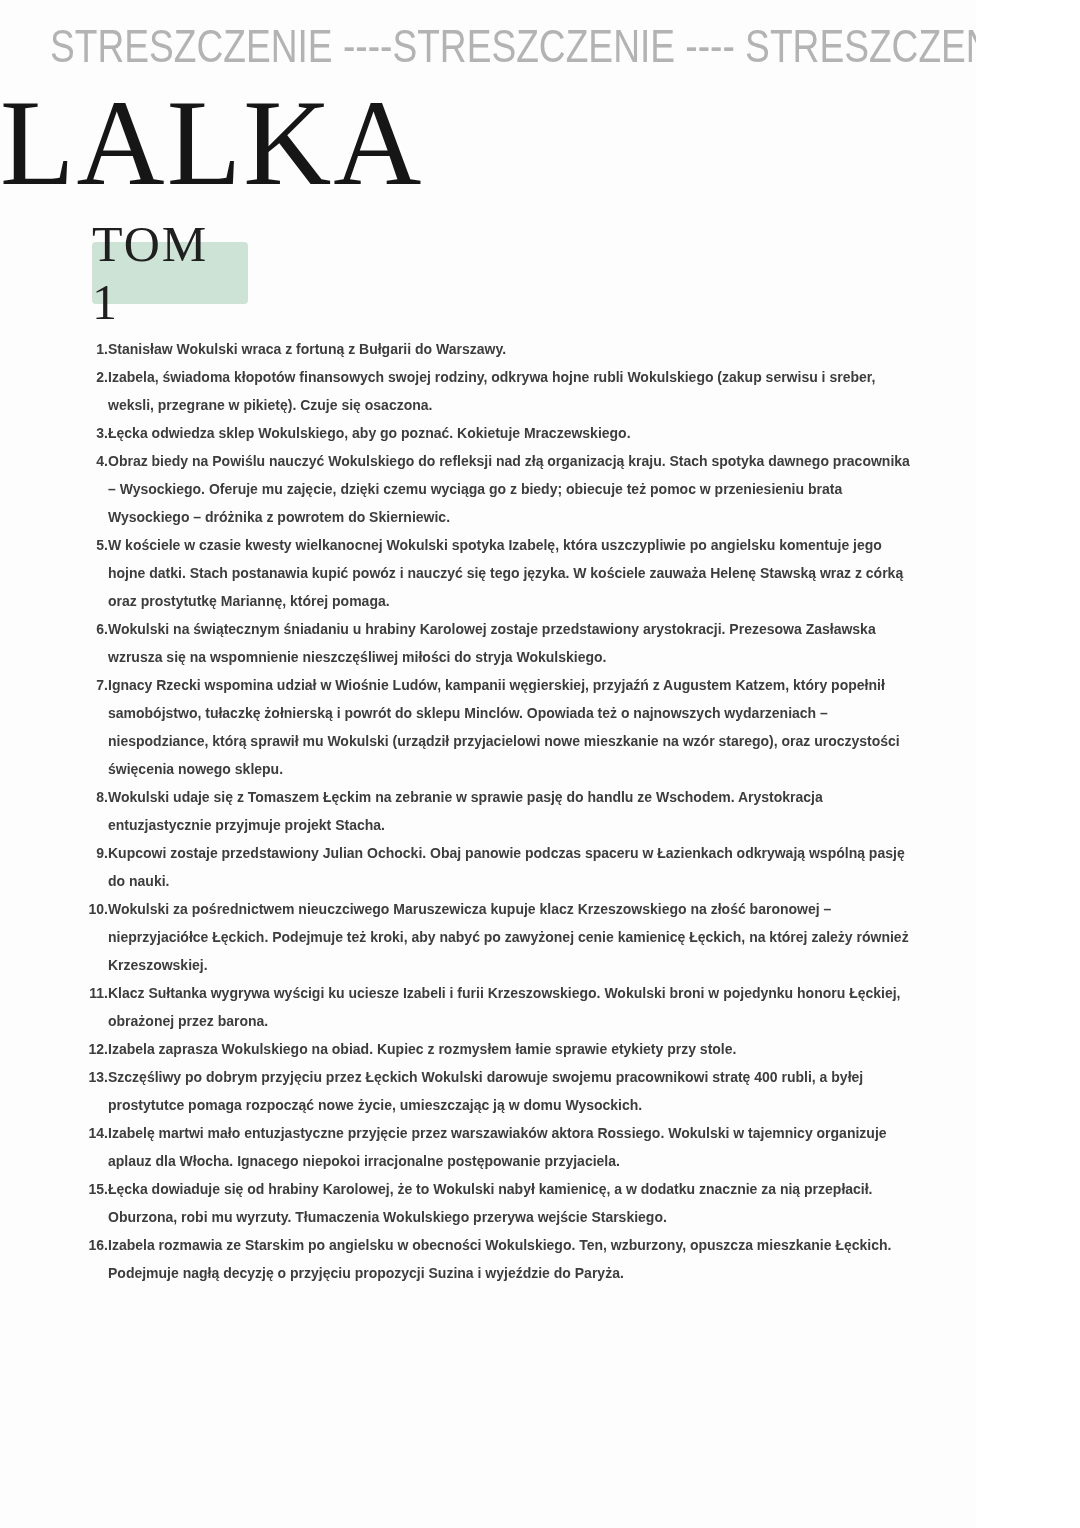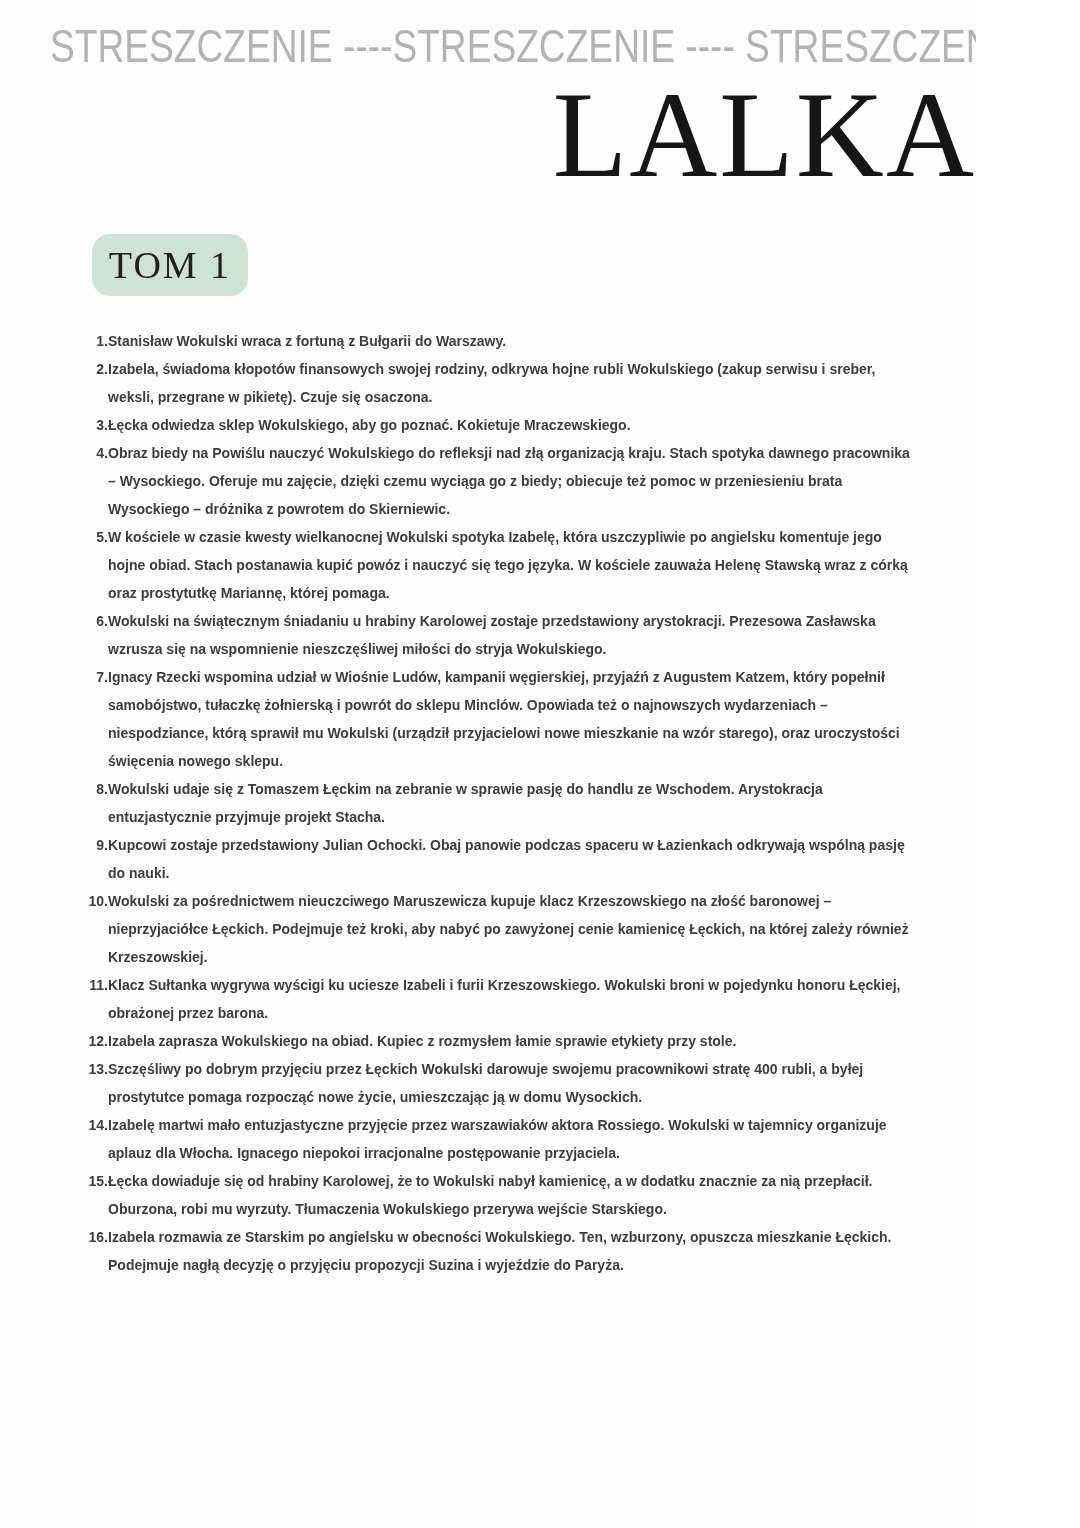--- a/index.html
+++ b/index.html
@@ -31,22 +31,22 @@
     white-space: nowrap;
     font-size: 47px;
     line-height: 56px;
     font-weight: 400;
     color: var(--watermark);
     transform: scaleX(0.79);
     transform-origin: left center;
   }
 
   .book-title {
-    margin-top: 0;
-    text-align: right;
+    margin-top: 8px;
+    text-align: left;
     font-family: "Liberation Serif", "DejaVu Serif", serif;
     font-size: 122px;
     line-height: 1.0;
     font-weight: 500;
     letter-spacing: 2px;
     color: var(--title);
   }
 
   .book-author {
     margin-top: 24px;
@@ -58,24 +58,24 @@
     color: var(--author);
   }
 
   .volume-badge {
     display: inline-flex;
     align-items: center;
     justify-content: center;
     margin: 38px 0 0 92px;
     width: 156px;
     height: 62px;
-    border-radius: 18px;
+    border-radius: 4px;
     background: var(--badge_bg);
     font-family: "Liberation Serif", "DejaVu Serif", serif;
-    font-size: 38px;
+    font-size: 50px;
     letter-spacing: 2px;
     color: var(--badge_text);
   }
 
   ol.summary-list {
     list-style: none;
     counter-reset: n;
     margin: 31px 0 0 0;
     padding: 0 66px 0 108px;
     font-size: 14px;
@@ -107,21 +107,21 @@
 
   <div class="volume-badge">
     <span>TOM 1</span>
   </div>
 
   <ol class="summary-list">
       <li>Stanisław Wokulski wraca z fortuną z Bułgarii do Warszawy.</li>
       <li>Izabela, świadoma kłopotów finansowych swojej rodziny, odkrywa hojne rubli Wokulskiego (zakup serwisu i sreber, weksli, przegrane w pikietę). Czuje się osaczona.</li>
       <li>Łęcka odwiedza sklep Wokulskiego, aby go poznać. Kokietuje Mraczewskiego.</li>
       <li>Obraz biedy na Powiślu nauczyć Wokulskiego do refleksji nad złą organizacją kraju. Stach spotyka dawnego pracownika – Wysockiego. Oferuje mu zajęcie, dzięki czemu wyciąga go z biedy; obiecuje też pomoc w przeniesieniu brata Wysockiego – dróżnika z powrotem do Skierniewic.</li>
-      <li>W kościele w czasie kwesty wielkanocnej Wokulski spotyka Izabelę, która uszczypliwie po angielsku komentuje jego hojne obiad. Stach postanawia kupić powóz i nauczyć się tego języka. W kościele zauważa Helenę Stawską wraz z córką oraz prostytutkę Mariannę, której pomaga.</li>
+      <li>W kościele w czasie kwesty wielkanocnej Wokulski spotyka Izabelę, która uszczypliwie po angielsku komentuje jego hojne datki. Stach postanawia kupić powóz i nauczyć się tego języka. W kościele zauważa Helenę Stawską wraz z córką oraz prostytutkę Mariannę, której pomaga.</li>
       <li>Wokulski na świątecznym śniadaniu u hrabiny Karolowej zostaje przedstawiony arystokracji. Prezesowa Zasławska wzrusza się na wspomnienie nieszczęśliwej miłości do stryja Wokulskiego.</li>
       <li>Ignacy Rzecki wspomina udział w Wiośnie Ludów, kampanii węgierskiej, przyjaźń z Augustem Katzem, który popełnił samobójstwo, tułaczkę żołnierską i powrót do sklepu Minclów. Opowiada też o najnowszych wydarzeniach – niespodziance, którą sprawił mu Wokulski (urządził przyjacielowi nowe mieszkanie na wzór starego), oraz uroczystości święcenia nowego sklepu.</li>
       <li>Wokulski udaje się z Tomaszem Łęckim na zebranie w sprawie pasję do handlu ze Wschodem. Arystokracja entuzjastycznie przyjmuje projekt Stacha.</li>
       <li>Kupcowi zostaje przedstawiony Julian Ochocki. Obaj panowie podczas spaceru w Łazienkach odkrywają wspólną pasję do nauki.</li>
       <li>Wokulski za pośrednictwem nieuczciwego Maruszewicza kupuje klacz Krzeszowskiego na złość baronowej – nieprzyjaciółce Łęckich. Podejmuje też kroki, aby nabyć po zawyżonej cenie kamienicę Łęckich, na której zależy również Krzeszowskiej.</li>
       <li>Klacz Sułtanka wygrywa wyścigi ku uciesze Izabeli i furii Krzeszowskiego. Wokulski broni w pojedynku honoru Łęckiej, obrażonej przez barona.</li>
       <li>Izabela zaprasza Wokulskiego na obiad. Kupiec z rozmysłem łamie sprawie etykiety przy stole.</li>
       <li>Szczęśliwy po dobrym przyjęciu przez Łęckich Wokulski darowuje swojemu pracownikowi stratę 400 rubli, a byłej prostytutce pomaga rozpocząć nowe życie, umieszczając ją w domu Wysockich.</li>
       <li>Izabelę martwi mało entuzjastyczne przyjęcie przez warszawiaków aktora Rossiego. Wokulski w tajemnicy organizuje aplauz dla Włocha. Ignacego niepokoi irracjonalne postępowanie przyjaciela.</li>
       <li>Łęcka dowiaduje się od hrabiny Karolowej, że to Wokulski nabył kamienicę, a w dodatku znacznie za nią przepłacił. Oburzona, robi mu wyrzuty. Tłumaczenia Wokulskiego przerywa wejście Starskiego.</li>

